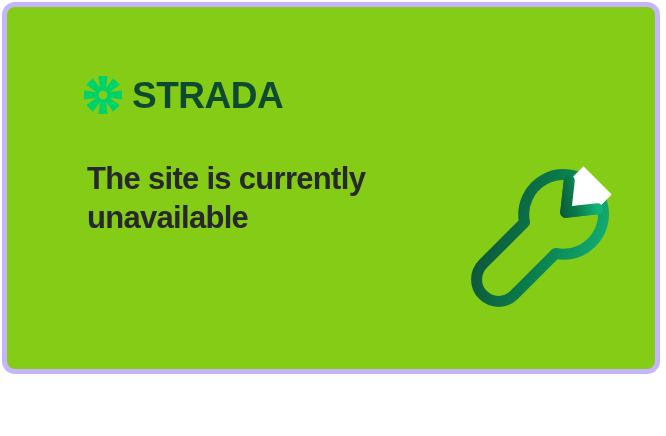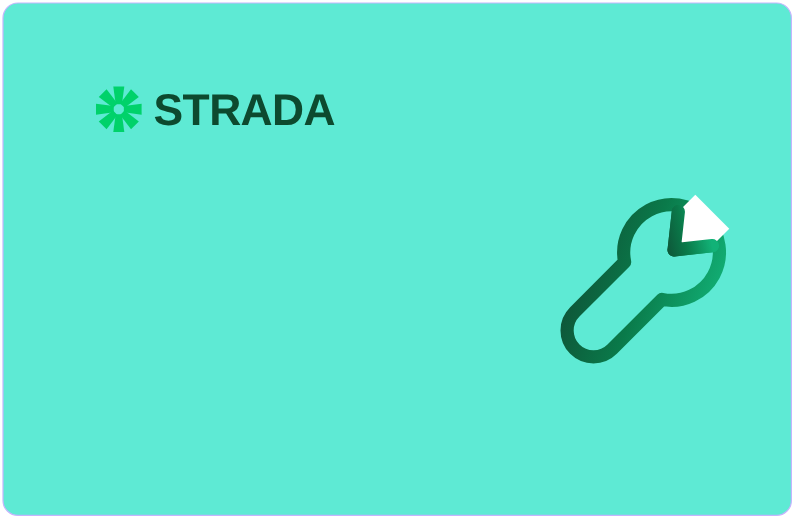--- a/index.html
+++ b/index.html
@@ -12,23 +12,23 @@
     height: 436px;
     font-family: "Liberation Sans", sans-serif;
     overflow: hidden;
   }
 
   .page-card {
     position: absolute;
     left: 2px;
     top: 2px;
     width: 658px;
-    height: 428px;
-    background: #5eead4;
-    border: 1px solid #c4b5fd;
+    height: 372px;
+    background: #84cc16;
+    border: 5px solid #c4b5fd;
     border-radius: 13px;
     box-sizing: border-box;
     overflow: hidden;
   }
 
   
   .brand {
     position: absolute;
     left: 76px;
     top: 68px;
@@ -130,20 +130,21 @@
             <g transform="rotate(315)">
               <polygon points="-2.6,-4.2 2.6,-4.2 4.6,-19 -4.6,-19"></polygon>
             </g>
           </g>
         </g>
       </svg>
     </span>
     <span class="brand-word">STRADA</span>
   </div>
 
+  <h1 class="headline">The site is currently unavailable</h1>
 
 
   <div class="wrench-art">
     <svg viewBox="0 0 164 164" xmlns="http://www.w3.org/2000/svg" aria-hidden="true">
       <defs>
         <linearGradient id="wrenchGrad" x1="0" y1="1" x2="1" y2="0">
           <stop offset="0%" stop-color="#0f4d34"></stop>
           <stop offset="50%" stop-color="#0a7a4a"></stop>
           <stop offset="100%" stop-color="#12b277"></stop>
         </linearGradient>

